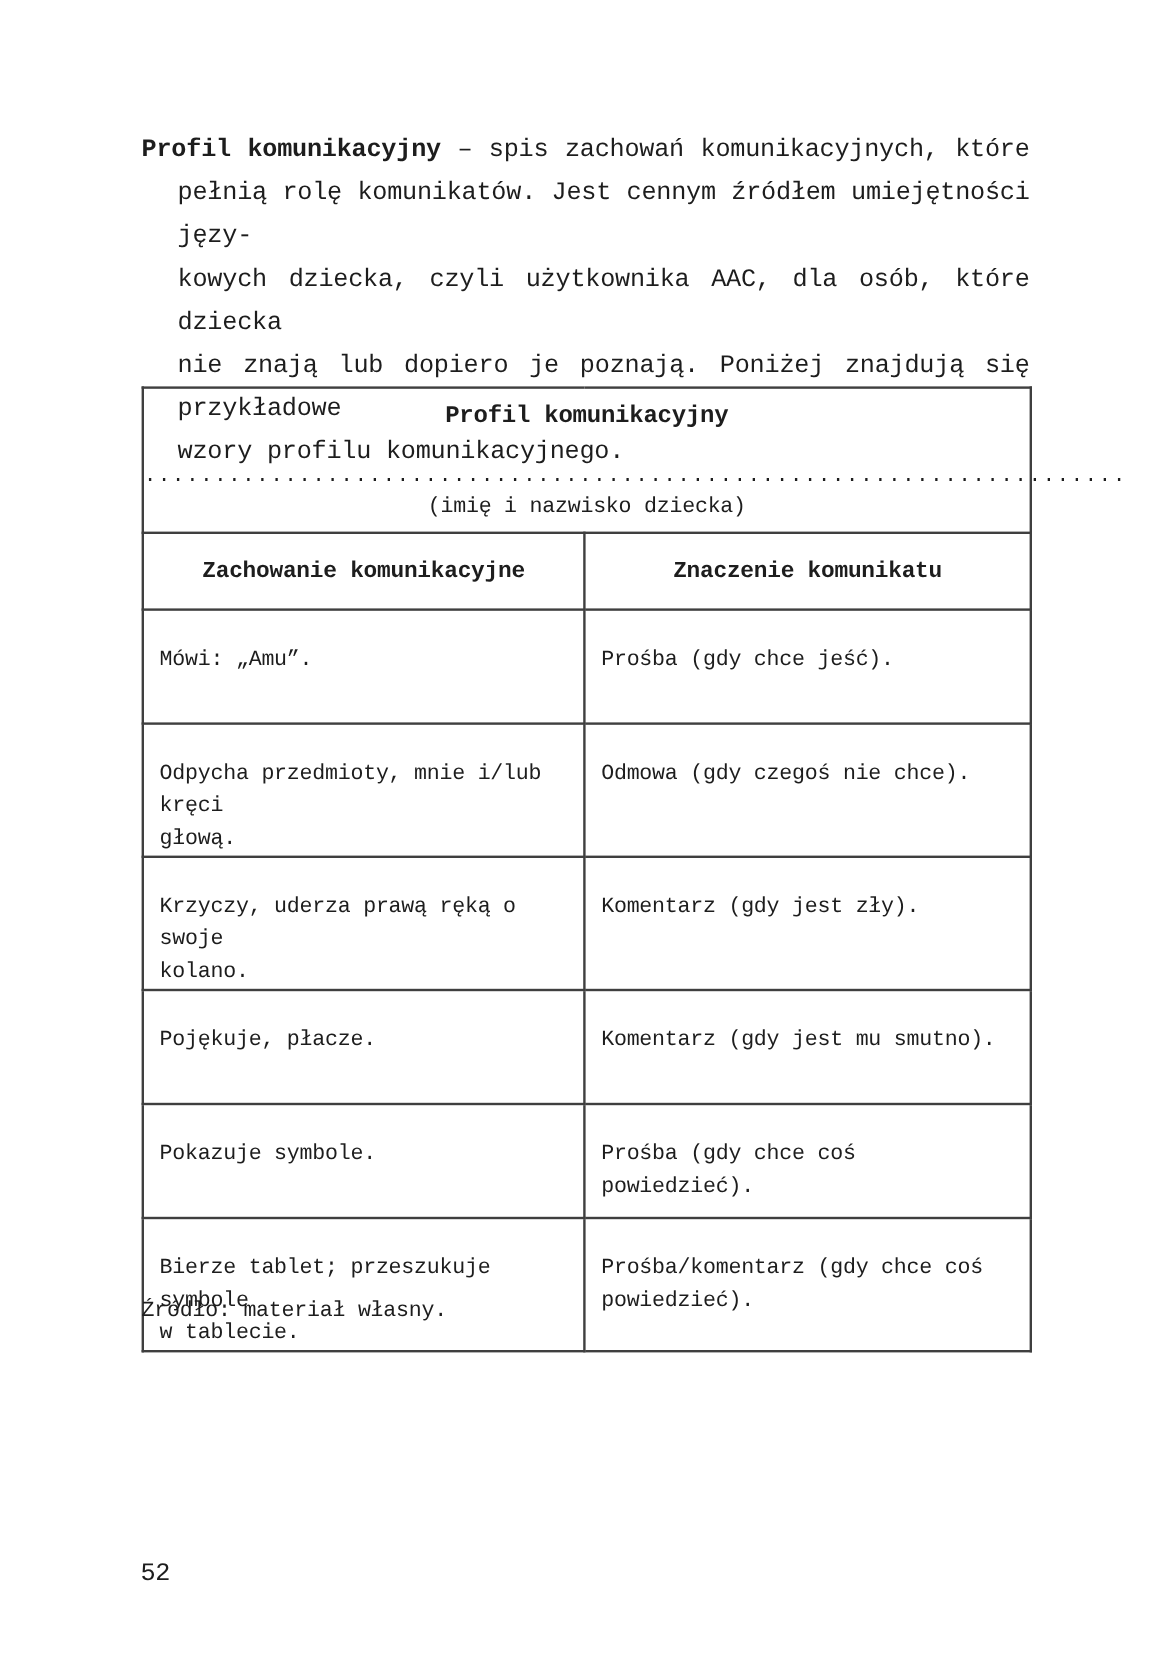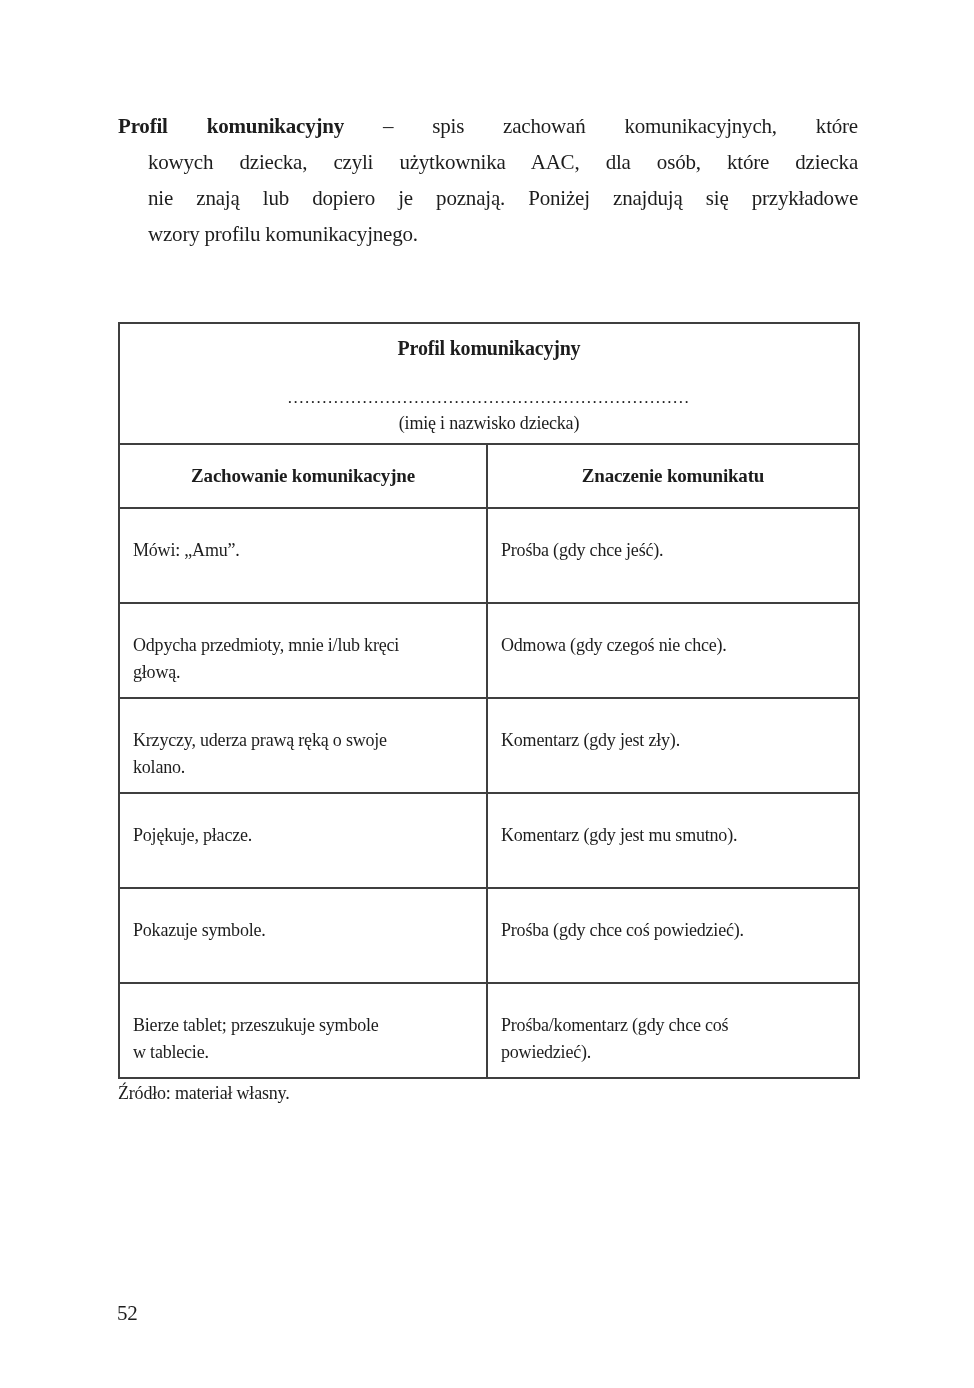--- a/index.html
+++ b/index.html
@@ -1,21 +1,21 @@
 <!DOCTYPE html>
 <html><head>
 <meta charset="utf-8">
 <style>
   html, body { margin: 0; padding: 0; background: #ffffff; }
   .page {
     position: relative;
     width: 974px;
     height: 1388px;
     background: #ffffff;
-    font-family: Liberation Serif, serif;
+    font-family: Liberation Mono, monospace;
     color: #1d1d1d;
     letter-spacing: -0.2px;
     overflow: hidden;
   }
 
   
   .intro {
     position: absolute;
     left: 118px;
     top: 108px;
@@ -86,20 +86,21 @@
     line-height: 26px;
   }
 </style>
 </head>
 <body>
 
 <div class="page">
 
   <div class="intro">
     <div class="intro-line"><span class="bold">Profil komunikacyjny</span><span> – spis zachowań komunikacyjnych, które</span></div>
+    <div class="intro-line indent">pełnią rolę komunikatów. Jest cennym źródłem umiejętności języ-</div>
     <div class="intro-line indent">kowych dziecka, czyli użytkownika AAC, dla osób, które dziecka</div>
     <div class="intro-line indent">nie znają lub dopiero je poznają. Poniżej znajdują się przykładowe</div>
     <div class="intro-line indent last">wzory profilu komunikacyjnego.</div>
   </div>
 
   <table class="profile-table">
     <colgroup>
         <col class="col-left">
         <col class="col-right">
       </colgroup>

